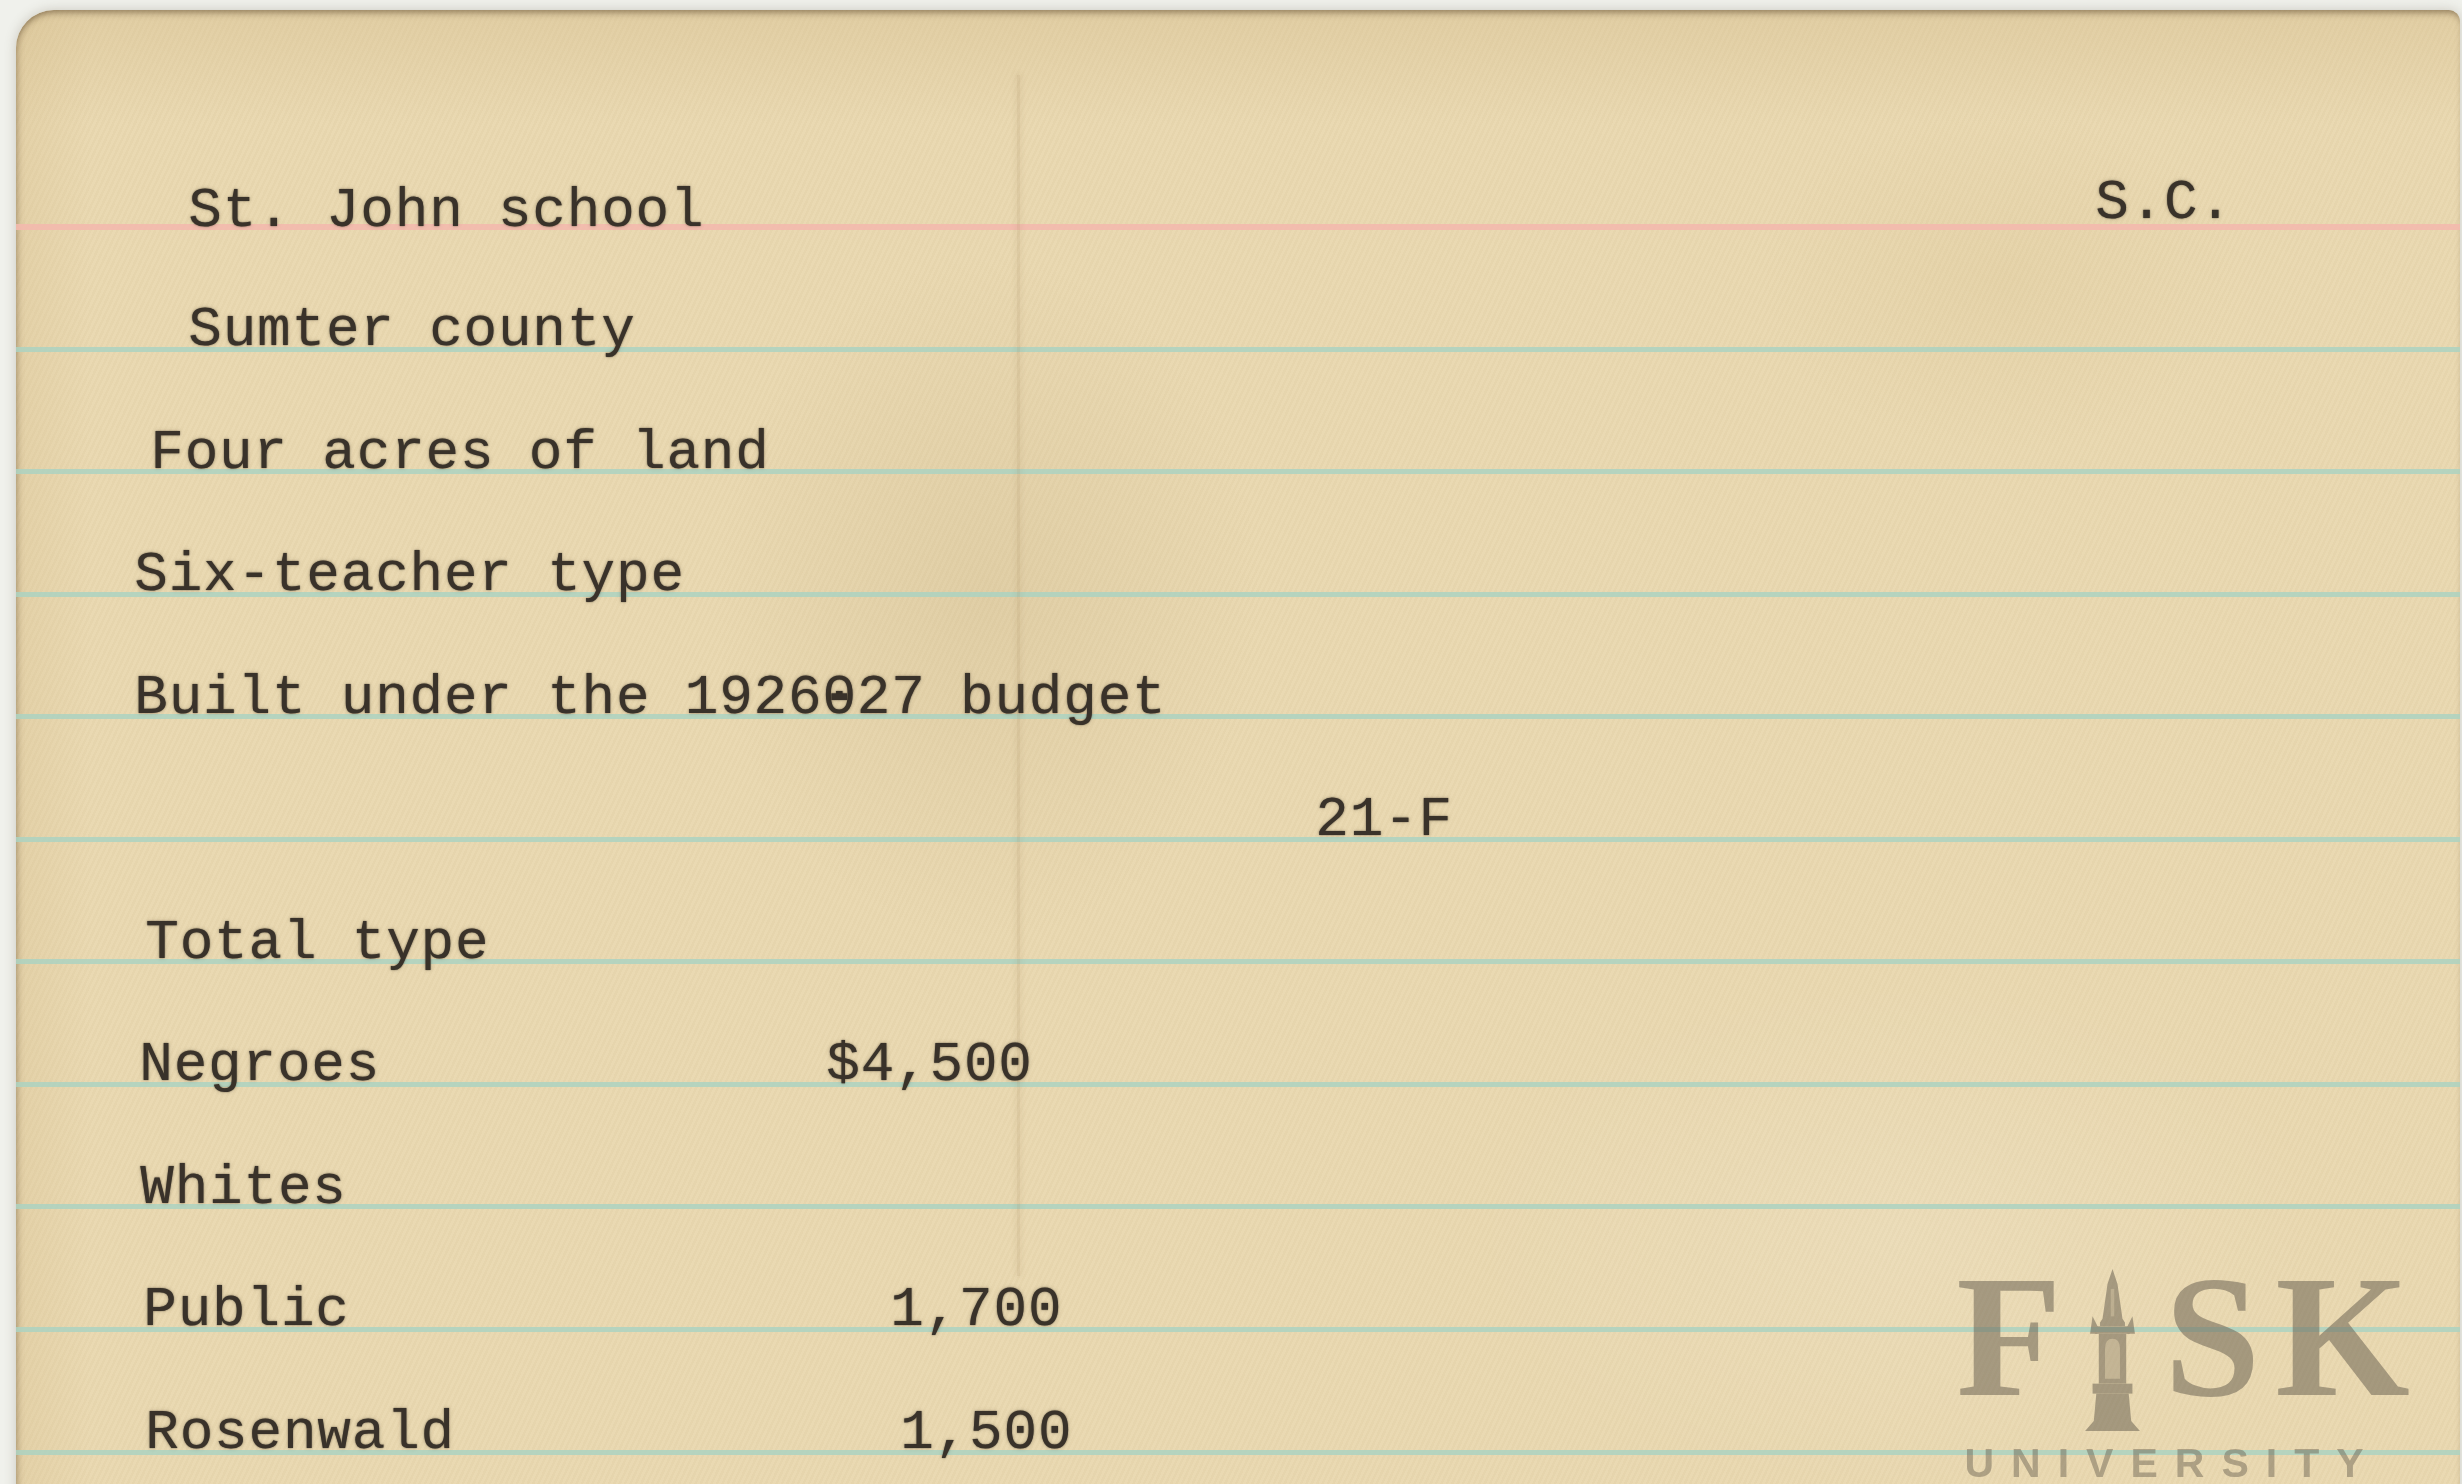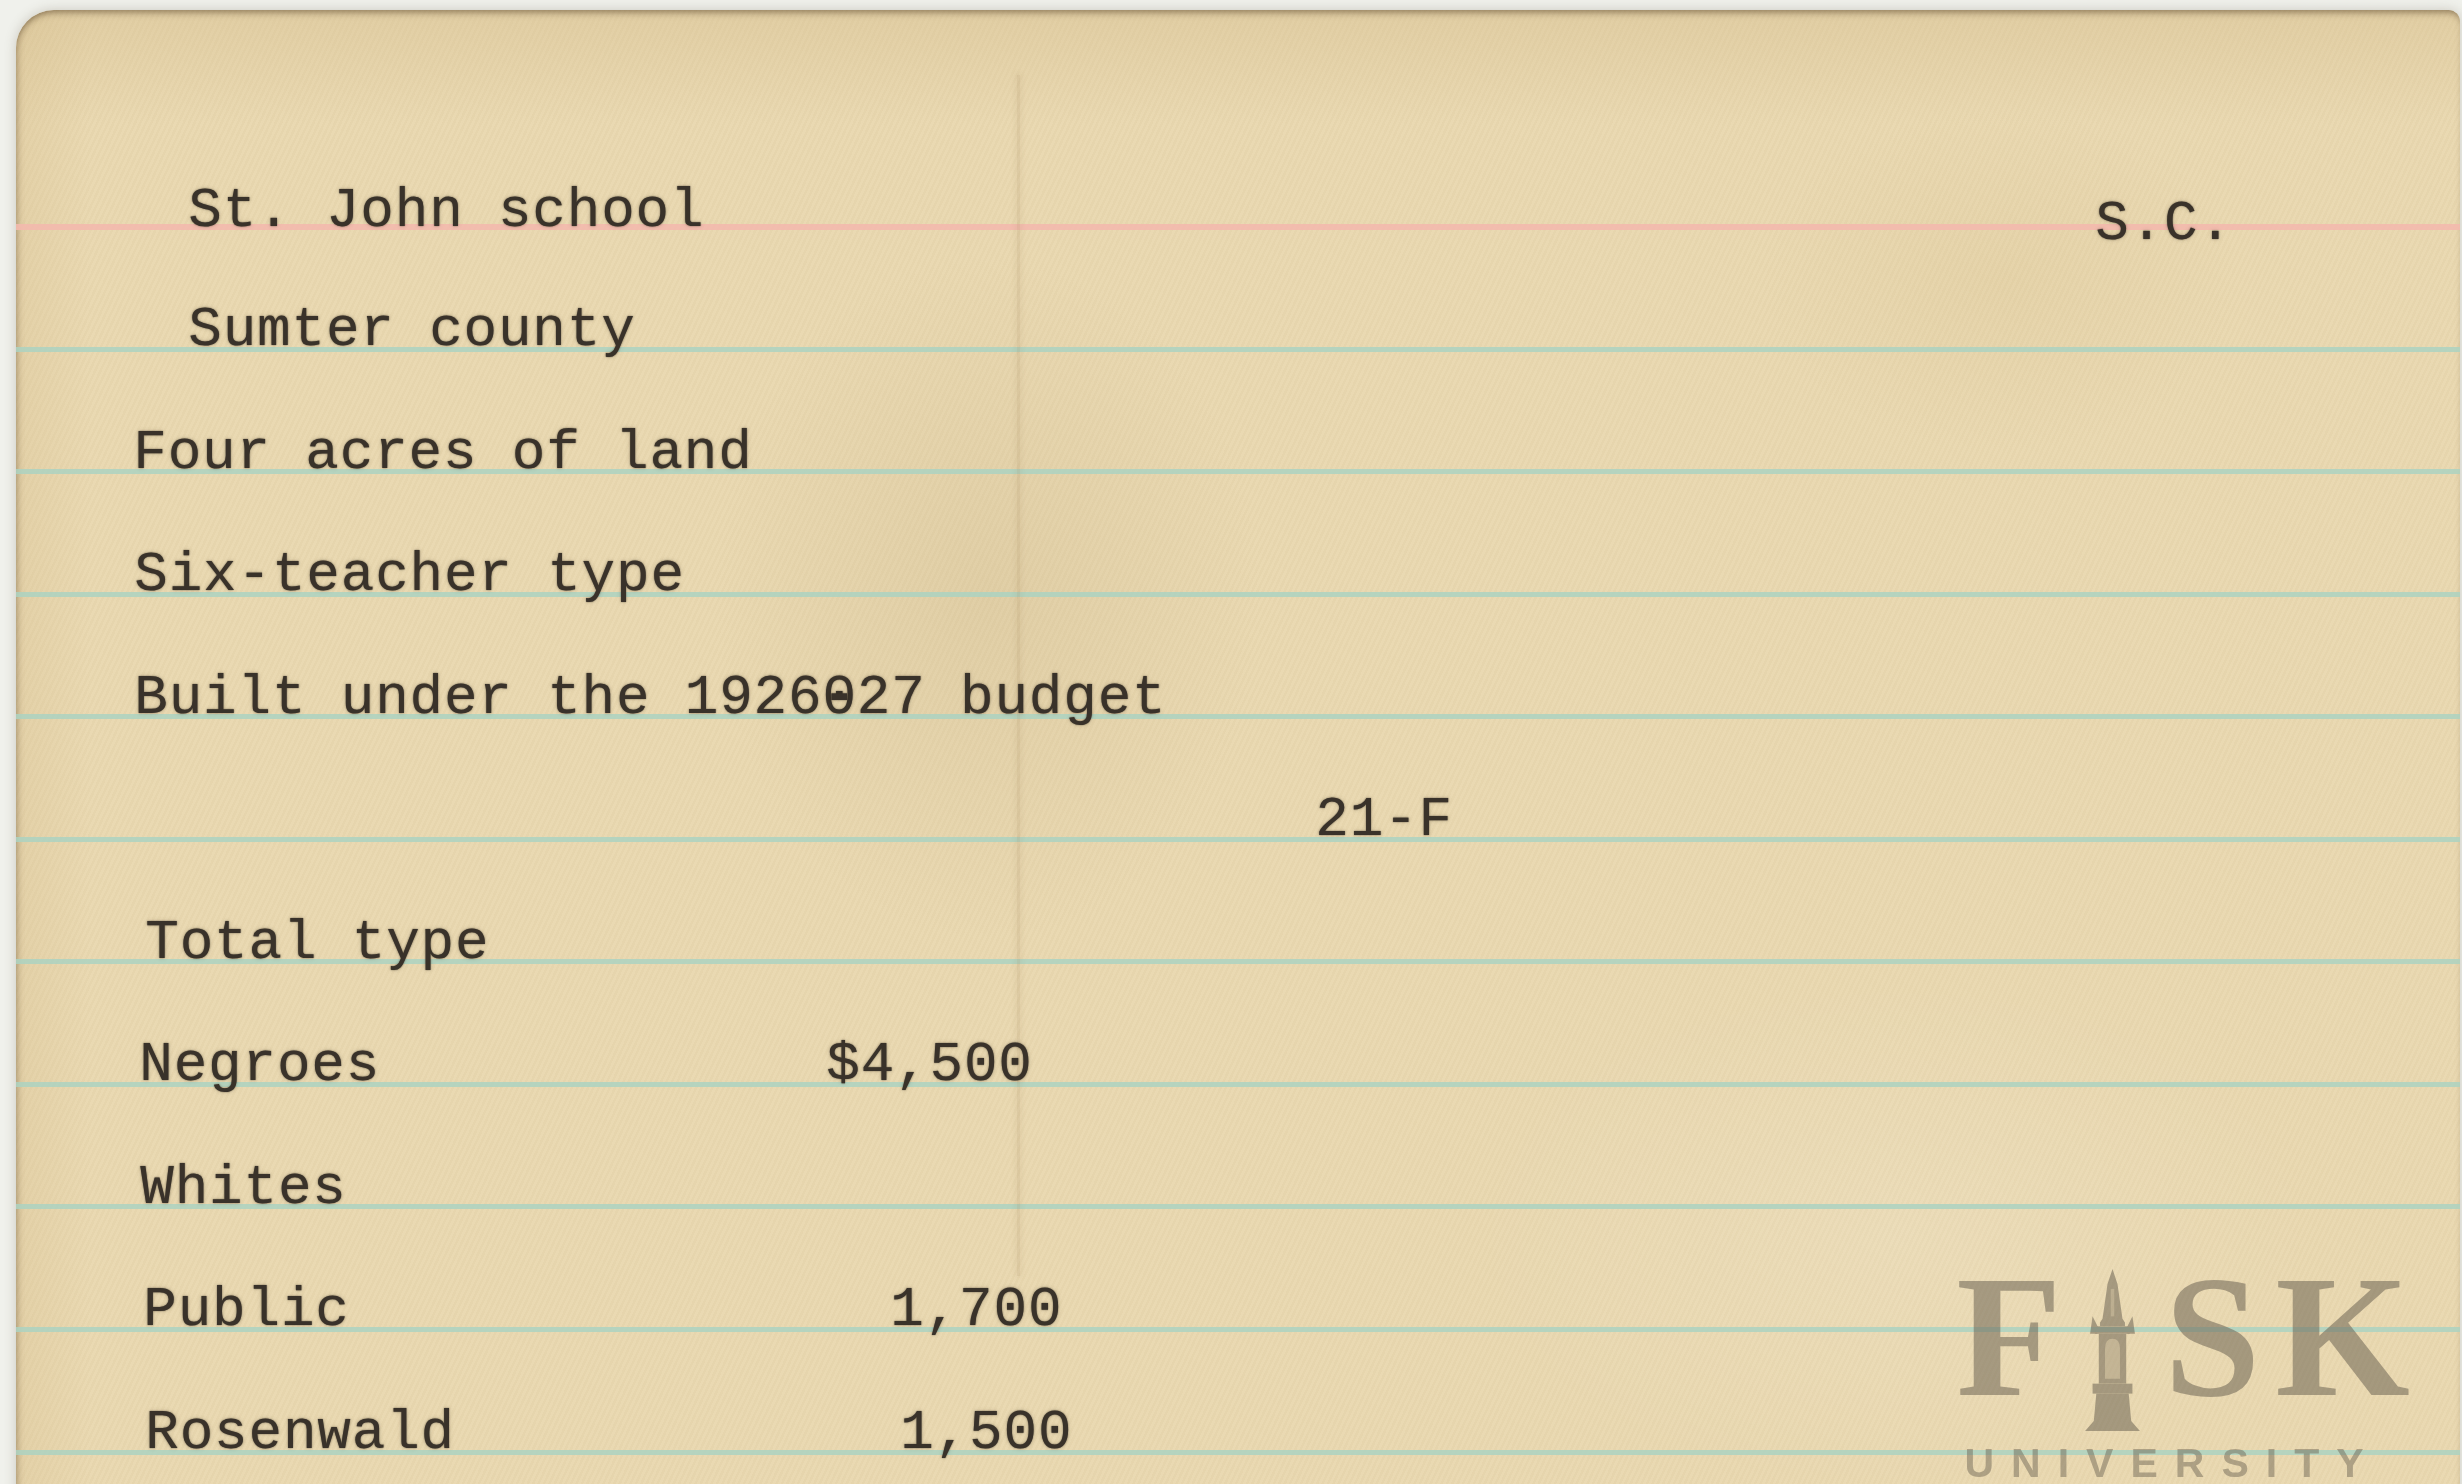--- a/index.html
+++ b/index.html
@@ -89,24 +89,24 @@
     <div class="rule blue" style="top:827px"></div>
     <div class="rule blue" style="top:949px"></div>
     <div class="rule blue" style="top:1072px"></div>
     <div class="rule blue" style="top:1194px"></div>
     <div class="rule blue" style="top:1317px"></div>
     <div class="rule blue" style="top:1440px"></div>
 
     <div class="crease"></div>
 
     <span class="tl" style="left:172px;top:162px">St. John school</span>
-    <span class="tl" style="left:2079px;top:175px">S.C.</span>
+    <span class="tl" style="left:2079px;top:154px">S.C.</span>
 
     <span class="tl" style="left:172px;top:281px">Sumter county</span>
-    <span class="tl" style="left:117px;top:404px">Four acres of land</span>
+    <span class="tl" style="left:134px;top:404px">Four acres of land</span>
     <span class="tl" style="left:118px;top:526px">Six-teacher type</span>
 
     <span class="tl" style="left:118px;top:649px"><span>Built under the 1926</span><span class="ov"><span>0</span><span class="mk">-</span></span><span>27 budget</span></span>
 
     <span class="tl" style="left:1299px;top:771px">21-F</span>
 
     <span class="tl" style="left:129px;top:894px">Total type</span>
 
     <span class="tl" style="left:123px;top:1016px">Negroes</span>
     <span class="tl" style="left:810px;top:1016px">$4,500</span>

